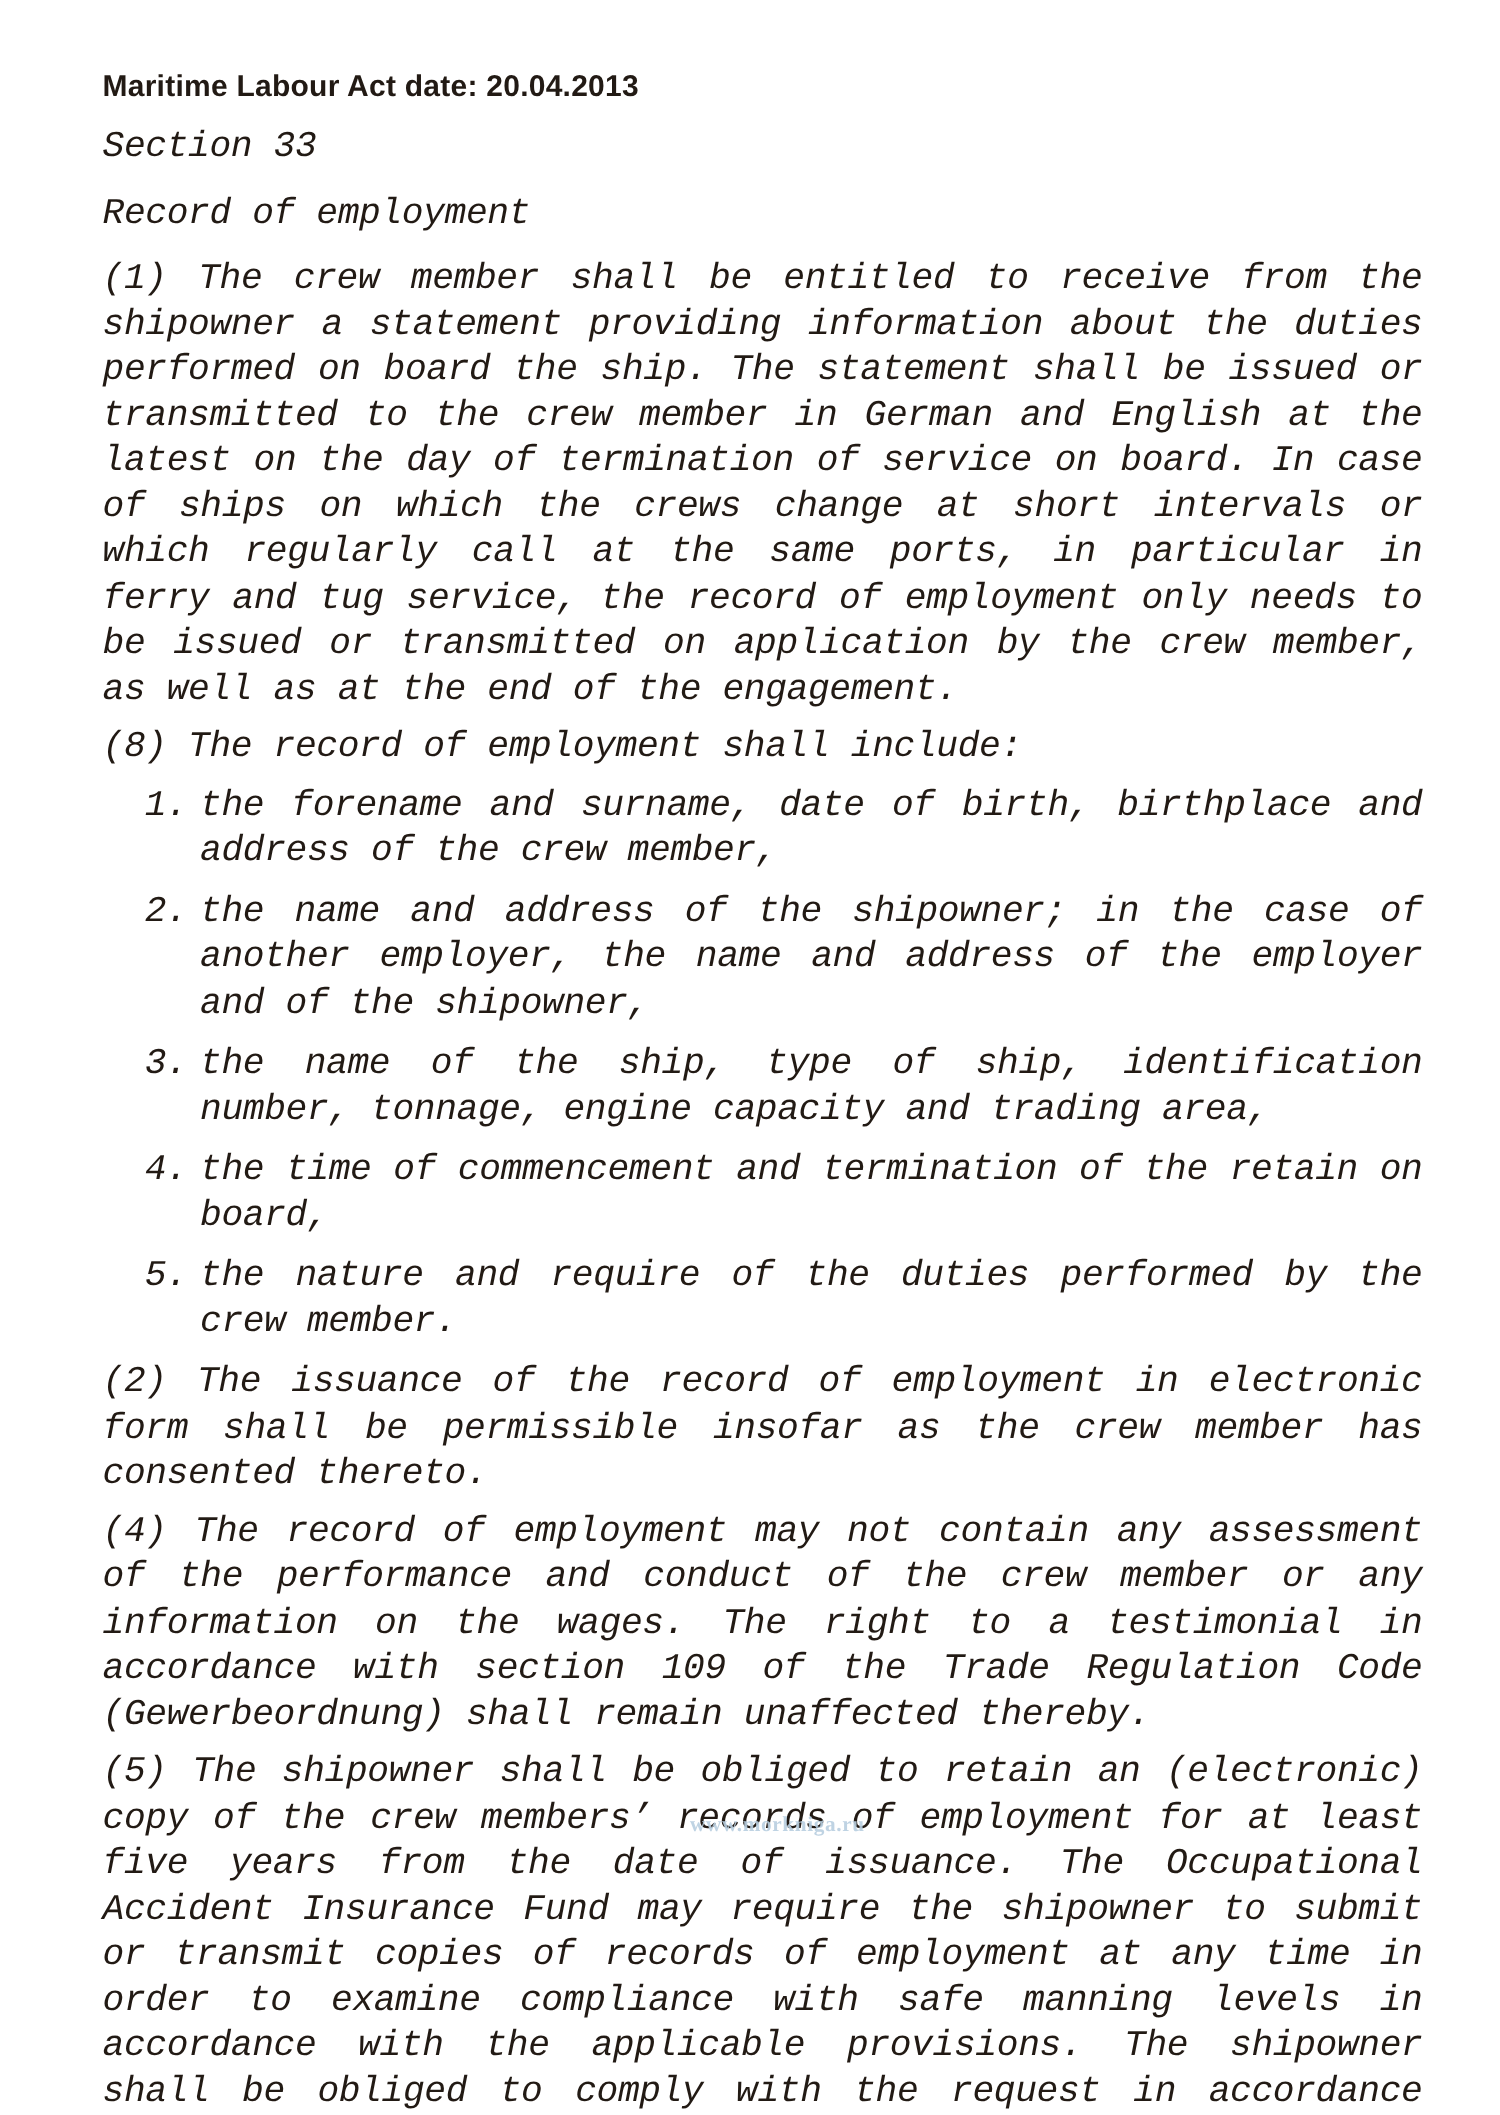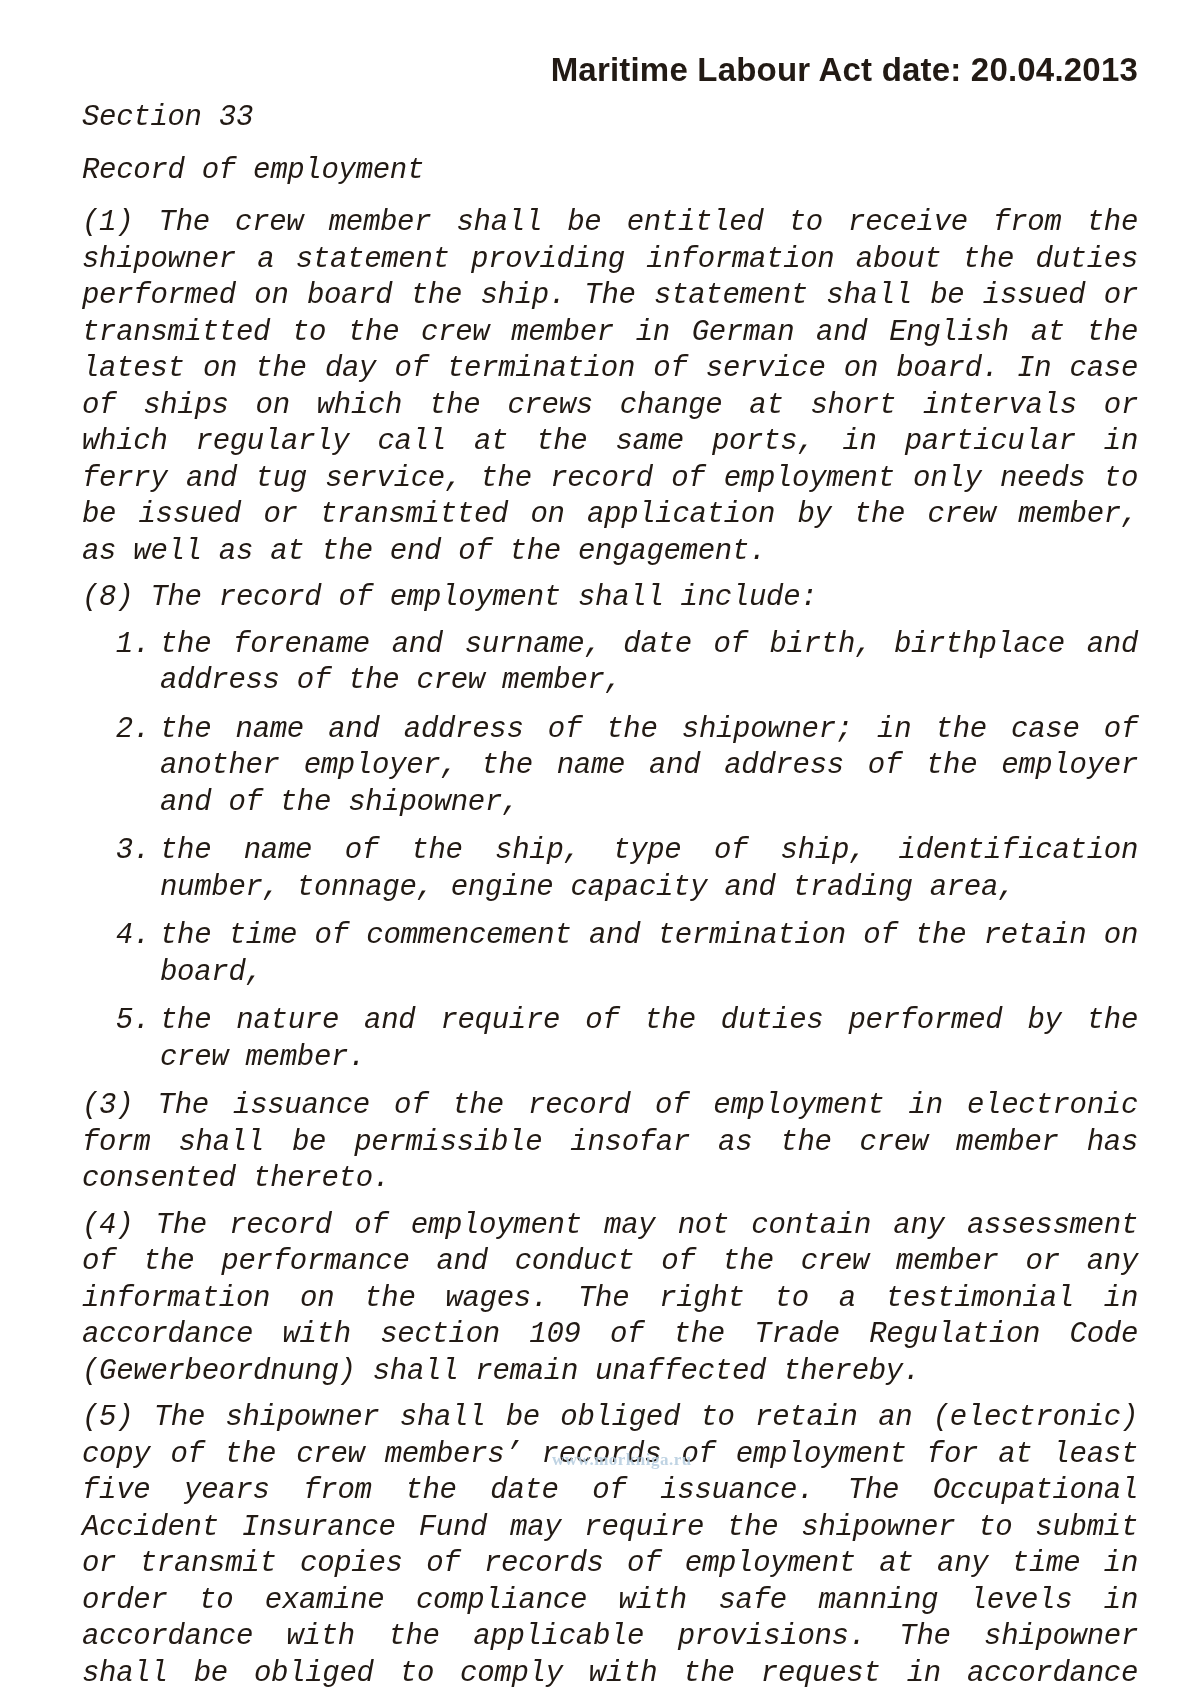--- a/index.html
+++ b/index.html
@@ -16,23 +16,23 @@
     }
     .page {
       position: absolute;
       left: 82px;
       top: 50px;
       width: 1056px;
     }
     .title {
       font-family: "Liberation Sans", sans-serif;
       font-weight: bold;
-      font-size: 33px;
+      font-size: 24px;
       line-height: 40px;
-      text-align: right;
+      text-align: left;
       margin: 0 0 10px 0;
       letter-spacing: 0.2px;
     }
     .title span { display: block; }
     .body-text {
       font-family: Liberation Mono, monospace;
       font-style: italic;
       font-size: 29px;
       line-height: 36.5px;
       letter-spacing: -0.3px;
@@ -110,19 +110,19 @@
       <li class="list-item">
         <span class="list-num">4.</span>
         <span class="list-text">the time of commencement and termination of the retain on board,</span>
       </li>
       <li class="list-item">
         <span class="list-num">5.</span>
         <span class="list-text">the nature and require of the duties performed by the crew member.</span>
       </li>
     </ol>
 
-    <p class="para">(3) The issuance of the record of employment in electronic form shall be permissible insofar as the crew member has consented thereto.</p>
+    <p class="para">(2) The issuance of the record of employment in electronic form shall be permissible insofar as the crew member has consented thereto.</p>
     <p class="para">(4) The record of employment may not contain any assessment of the performance and conduct of the crew member or any information on the wages. The right to a testimonial in accordance with section 109 of the Trade Regulation Code (Gewerbeordnung) shall remain unaffected thereby.</p>
     <p class="para">(5) The shipowner shall be obliged to retain an (electronic) copy of the crew members’ records of employment for at least five years from the date of issuance. The Occupational Accident Insurance Fund may require the shipowner to submit or transmit copies of records of employment at any time in order to examine compliance with safe manning levels in accordance with the applicable provisions. The shipowner shall be obliged to comply with the request in accordance with sentence 2 without delay.</p>
   </div>
 </div>
 
 <div class="watermark">www.morkniga.ru</div>
 
 </body></html>

